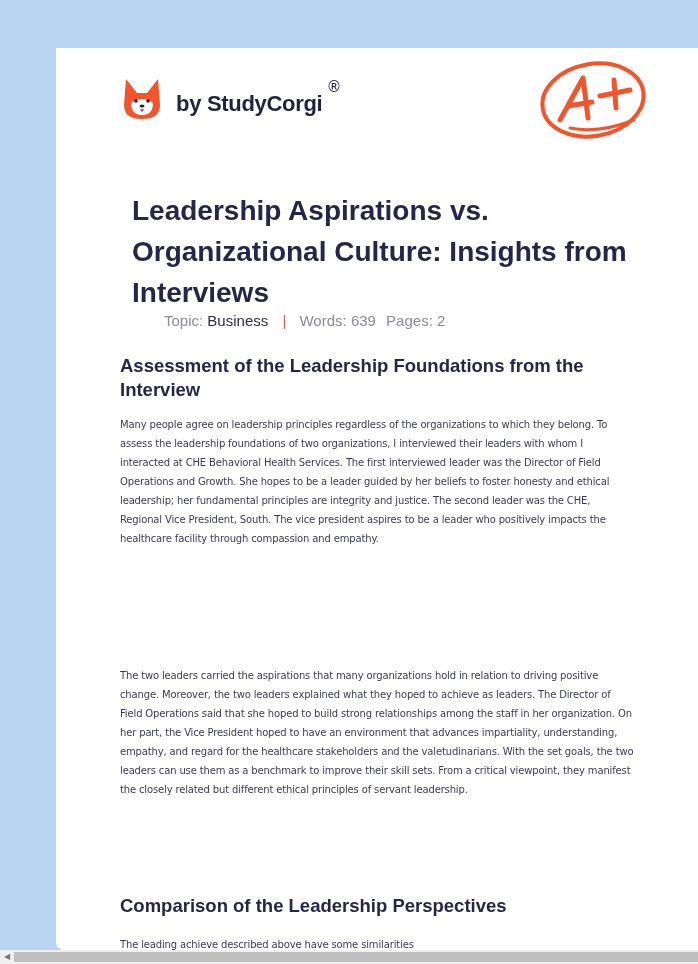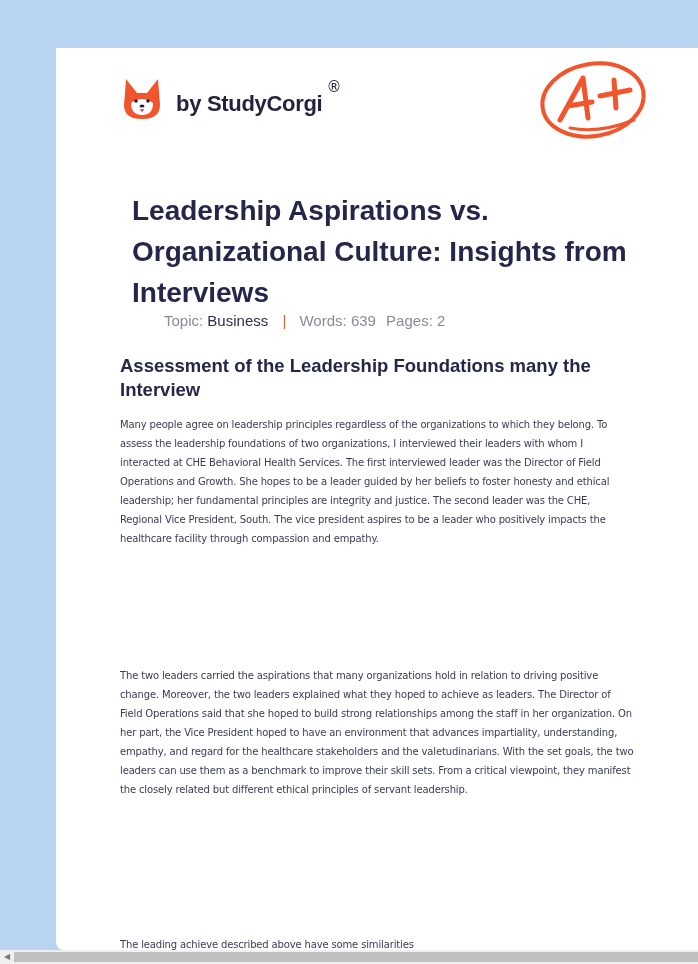--- a/index.html
+++ b/index.html
@@ -82,24 +82,25 @@
   <h1 class="title">Leadership Aspirations vs. Organizational Culture: Insights from Interviews</h1>
 
   <div class="meta">
     <span>Topic:</span>
     <span class="topic-val">Business</span>
     <span class="sep">|</span>
     <span>Words: 639</span>
     <span class="pages">Pages: 2</span>
   </div>
 
-  <h2 class="h2" style="top:306px;">Assessment of the Leadership Foundations many the Interview</h2>
+  <h2 class="h2" style="top:306px;">Assessment of the Leadership Foundations from the Interview</h2>
   <p class="para" style="top:367px;">Many people agree on leadership principles regardless of the organizations to which they belong. To assess the leadership foundations of two organizations, I interviewed their leaders with whom I interacted at CHE Behavioral Health Services. The first interviewed leader was the Director of Field Operations and Growth. She hopes to be a leader guided by her beliefs to foster honesty and ethical leadership; her fundamental principles are integrity and justice. The second leader was the CHE, Regional Vice President, South. The vice president aspires to be a leader who positively impacts the healthcare facility through compassion and empathy.</p>
 
   <p class="para" style="top:618px;">The two leaders carried the aspirations that many organizations hold in relation to driving positive change. Moreover, the two leaders explained what they hoped to achieve as leaders. The Director of Field Operations said that she hoped to build strong relationships among the staff in her organization. On her part, the Vice President hoped to have an environment that advances impartiality, understanding, empathy, and regard for the healthcare stakeholders and the valetudinarians. With the set goals, the two leaders can use them as a benchmark to improve their skill sets. From a critical viewpoint, they manifest the closely related but different ethical principles of servant leadership.</p>
 
+  <h2 class="h2" style="top:846px;">Comparison of the Leadership Perspectives</h2>
   <p class="para" style="top:887px;">The leading achieve described above have some similarities</p>
 </div>
 
 <div class="scrollbar">
   <div class="arrow">◀</div>
   <div class="thumb"></div>
 </div>
 
 </body></html>

